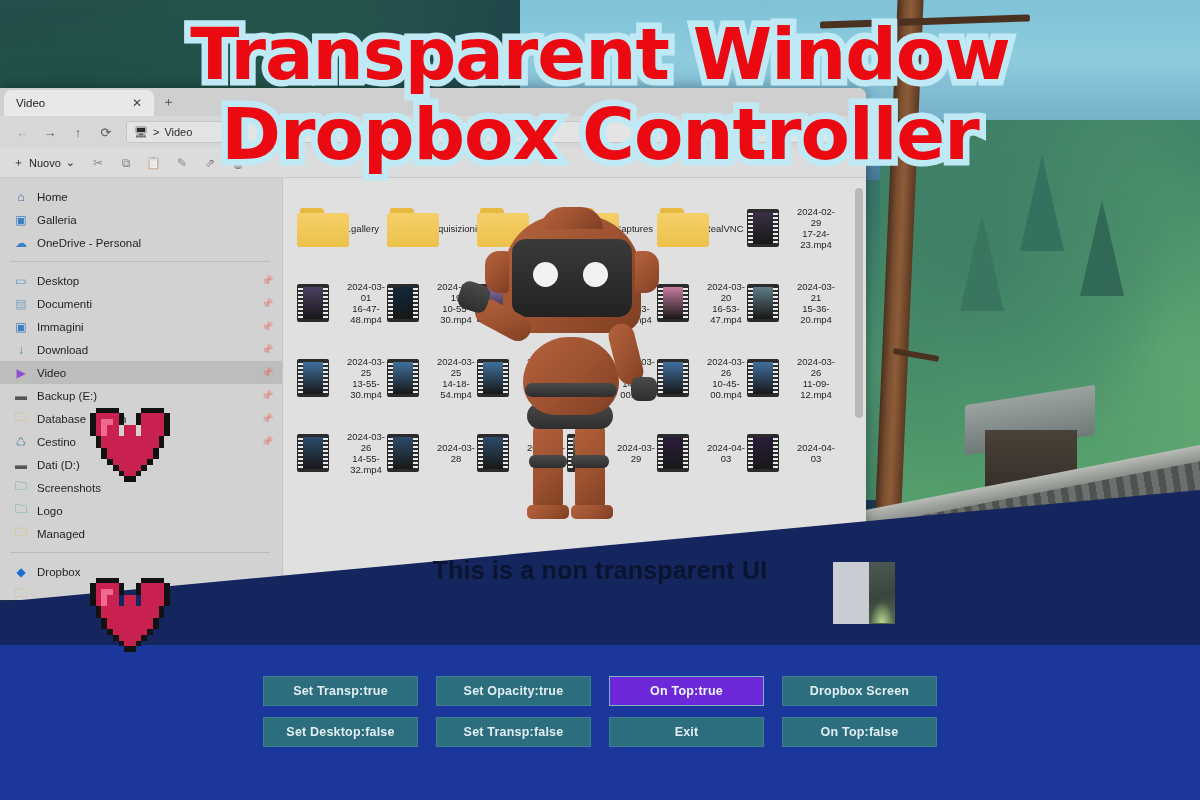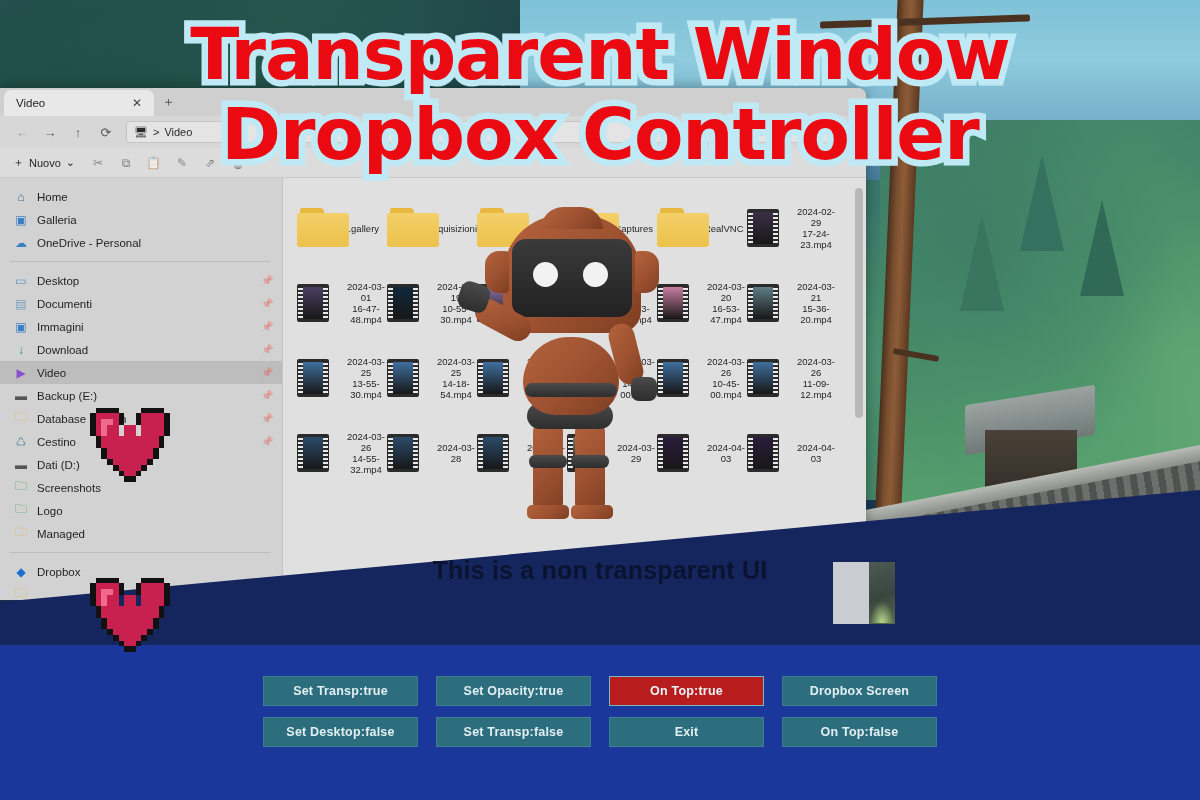--- a/index.html
+++ b/index.html
@@ -270,21 +270,21 @@
     display:flex; flex-direction:column; align-items:center; gap:11px;
   }
   .brow { display:flex; gap:18px; }
   .btn {
     width:155px; height:30px; background:#2d6e7e;
     border:1px solid #3c8090;
     color:#e2eff2; font-size:12.5px; font-weight:bold;
     display:flex; align-items:center; justify-content:center;
     letter-spacing:.2px;
   }
-  .btn.active { background:#b91c1c; border-color:#7ab8bf; color:#eaf6f8; }
+  .btn.active { background:#6d28d9; border-color:#7ab8bf; color:#eaf6f8; }
 
   
   .heart { position:absolute; z-index:9; }
   .heart svg { display:block; }
 
   
   #title {
     position:absolute; left:0; top:14px; width:1200px; text-align:center;
     z-index:40; pointer-events:none;
   }

